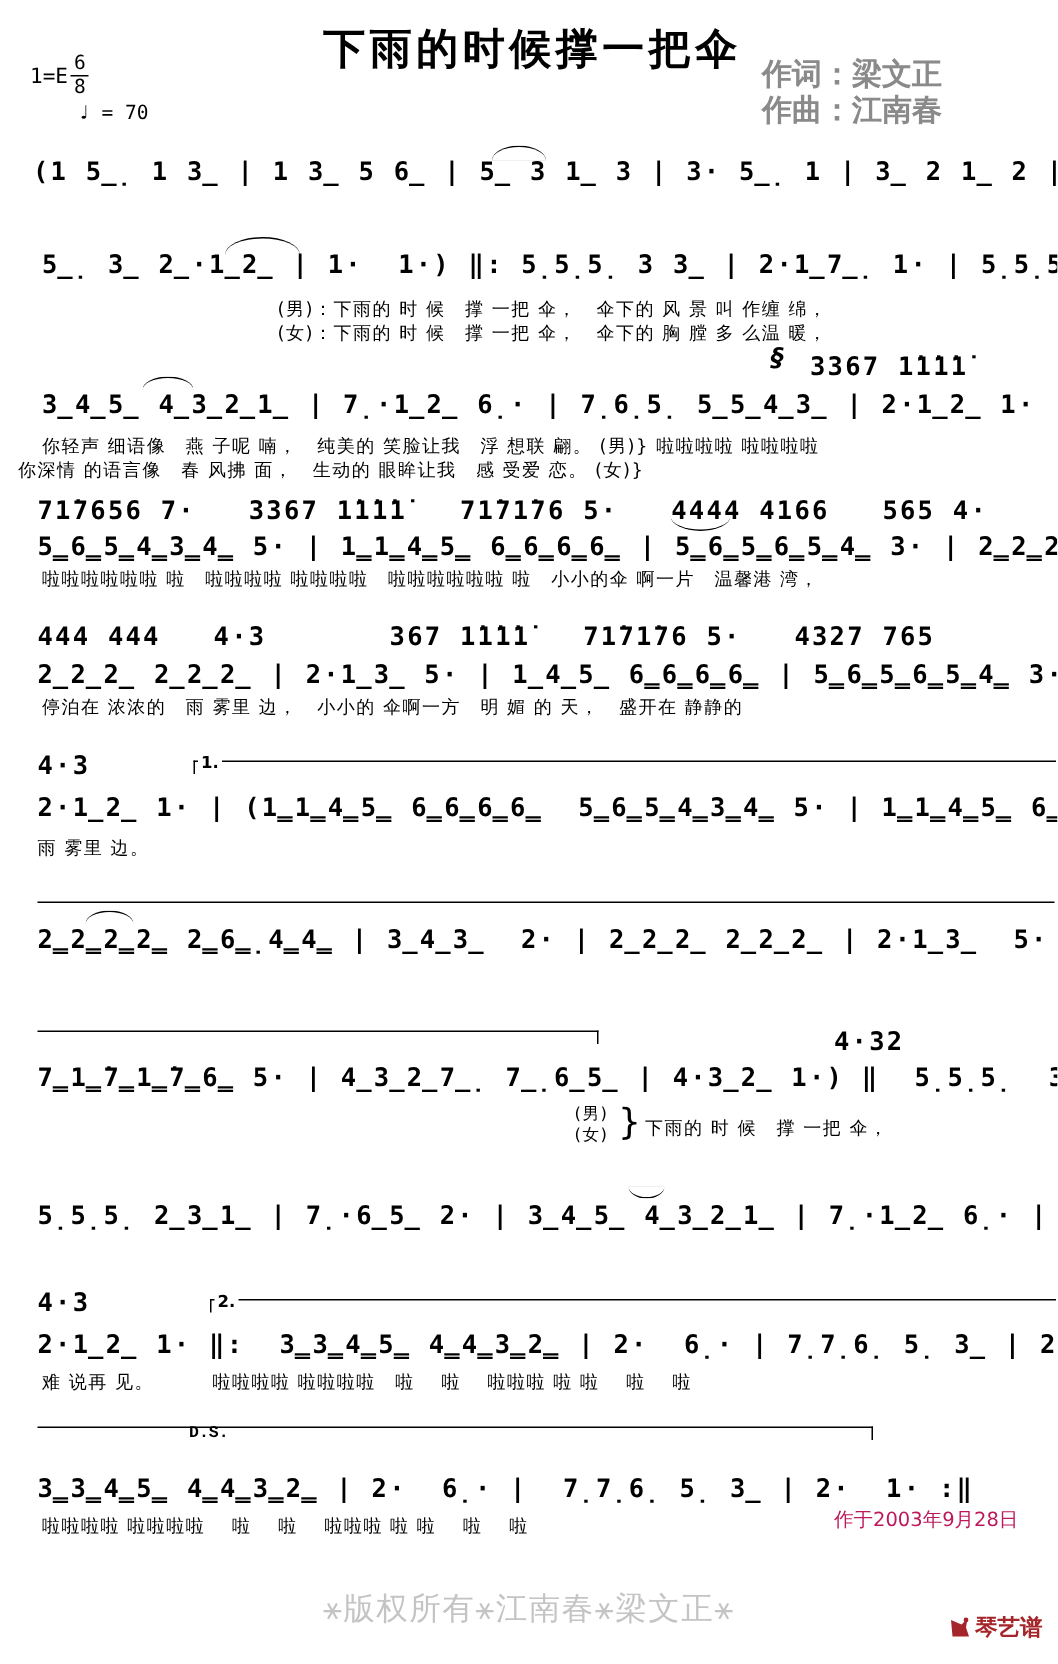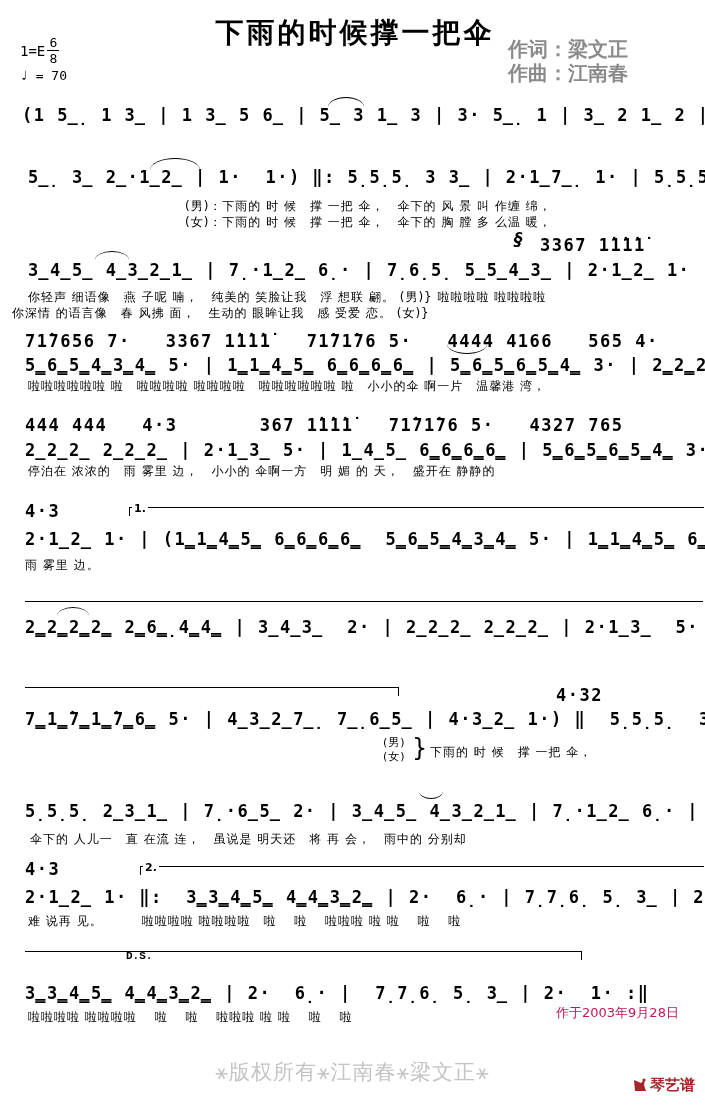--- a/index.html
+++ b/index.html
@@ -7,21 +7,21 @@
         font-family:"DejaVu Sans",sans-serif;color:#000;}
   
   #title{position:absolute;top:14px;left:120px;width:470px;text-align:center;
          font-size:28px;font-weight:700;letter-spacing:3px;}
   #credits{position:absolute;top:38px;left:508px;width:200px;color:#8a8a8a;
            font-size:20px;font-weight:700;line-height:1.18;}
   #keybox{position:absolute;top:36px;left:20px;font-size:14px;font-family:"DejaVu Sans Mono",monospace;}
   #keybox .row1{display:flex;align-items:center;gap:2px;}
   .ts{display:inline-flex;flex-direction:column;align-items:center;font-size:13px;line-height:1;}
   .ts-line{width:12px;border-top:1px solid #000;margin:1px 0;}
-  #tempo{margin-top:3px;font-size:13px;}
+  #tempo{margin-top:3px;font-size:13px;margin-left:32px;}
   
   .nl{position:absolute;font-family:"DejaVu Sans Mono",monospace;font-size:17px;font-weight:700;
       letter-spacing:1.5px;white-space:pre;line-height:22px;}
   .ly{position:absolute;font-size:12px;letter-spacing:1px;white-space:pre;line-height:16px;}
   
   #n1{top:104px;left:22px;}
   #n2{top:166px;left:28px;} #ly2a{top:198px;left:185px;} #ly2b{top:214px;left:185px;}
   #seg{position:absolute;top:229px;left:514px;font-size:17px;font-weight:700;font-style:italic;}
   #u3{top:234px;left:540px;} #n3{top:259px;left:28px;}
   #ly3a{top:289px;left:28px;} #ly3b{top:305px;left:12px;}
@@ -131,21 +131,20 @@
   <div class="volta" id="e1c"></div>
   <div class="nl" id="u8">4·32</div>
   <div class="nl" id="n8">7̳1̳̇7̳1̳̇7̳6̳ 5· | 4̲3̲2̲7̲̣ 7̲̣6̲5̲ | 4·3̲2̲ 1·) ‖  5̣5̣5̣  3 3̲ | 2·1̲7̲̣  1· |</div>
   <div class="ly" id="ly8a">(男)</div>
   <div class="ly" id="ly8b">(女)</div>
   <div id="brace8">}</div>
   <div class="ly" id="ly8c">下雨的 时 候　撑 一把 伞，</div>
 
   <div class="nl" id="n9">5̣5̣5̣ 2̲3̲1̲ | 7̣·6̲5̲ 2· | 3̲4̲5̲ 4̲3̲2̲1̲ | 7̣·1̲2̲ 6̣· | 7̣6̣5̣ 5̲4̲3̲ |</div>
   <div class="arc dn" id="a6"></div>
-  <div class="ly" id="ly9">伞下的 人儿一　直 在流 连，　虽说是 明天还　将 再 会，　雨中的 分别却</div>
 
   <div class="volta" id="e2a">
     <span class="vlabel">2.</span>
   </div>
   <div class="nl" id="u10">4·3</div>
   <div class="nl" id="n10">2·1̲2̲ 1· ‖:  3̳3̳4̳5̳ 4̳4̳3̳2̳ | 2·  6̣· | 7̣7̣6̣ 5̣ 3̲ | 2·  1· |</div>
   <div id="ds">D.S.</div>
   <div class="ly" id="ly10">难 说再 见。　　　啦啦啦啦 啦啦啦啦　啦　 啦　 啦啦啦 啦 啦　 啦　 啦</div>
 
   <div class="volta" id="e2b"></div>

